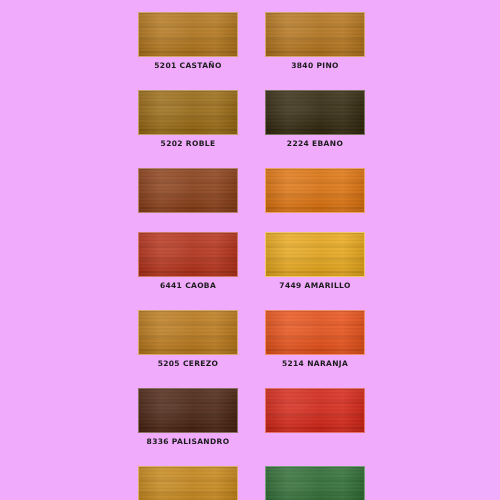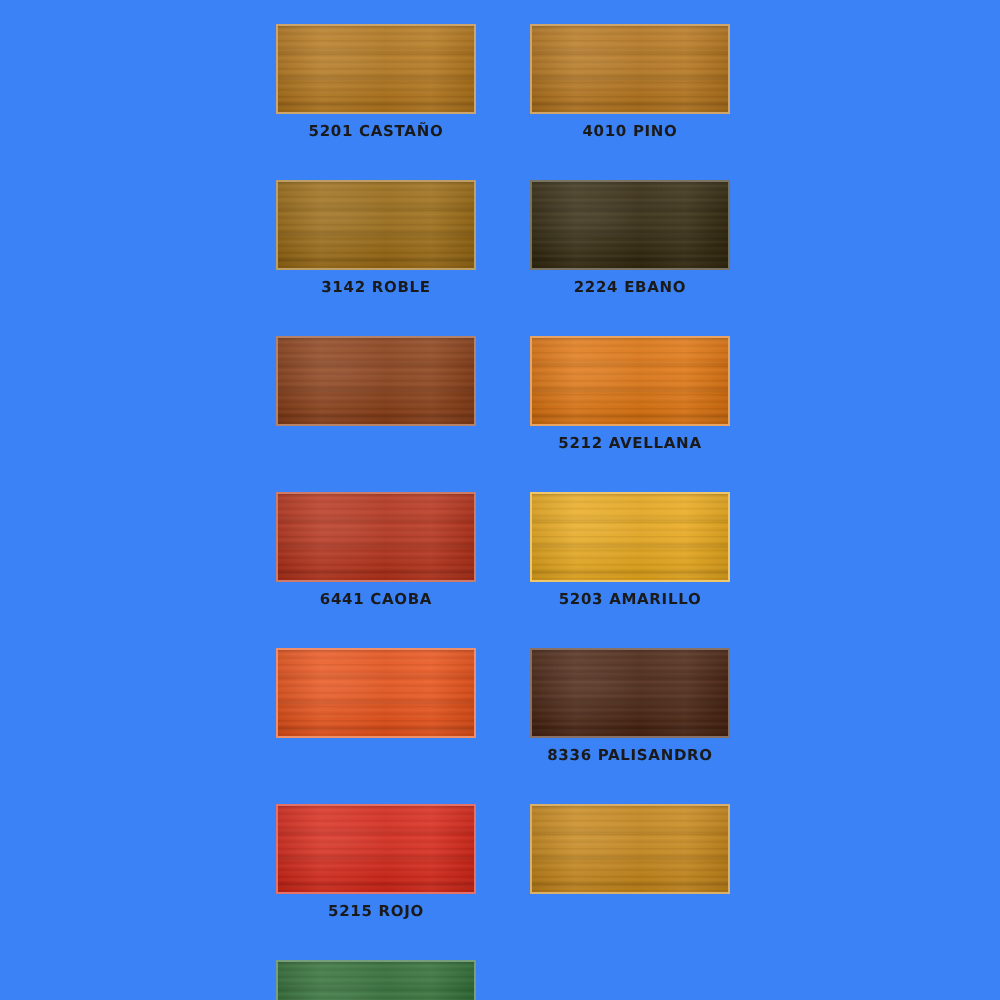--- a/index.html
+++ b/index.html
@@ -11,21 +11,21 @@
   body {
     width: 500px;
     height: 500px;
     overflow: hidden;
     font-family: "DejaVu Sans", "Liberation Sans", sans-serif;
   }
   #chart {
     position: relative;
     width: 500px;
     height: 500px;
-    background: #3b82f6;
+    background: #f0abfc;
   }
   .swatch-grid {
     position: absolute;
     left: 138px;
     top: 12px;
     width: 226px;
     display: grid;
     grid-template-columns: 100px 100px;
     column-gap: 27px;
     row-gap: 19px;
@@ -112,82 +112,88 @@
           <div class="grain"></div>
           <div class="sheen"></div>
         </div>
         <div class="label">5201 CASTAÑO</div>
       </div>
       <div class="cell">
         <div class="chip" style="background-color: rgb(181, 117, 29);">
           <div class="grain"></div>
           <div class="sheen"></div>
         </div>
-        <div class="label">4010 PINO</div>
+        <div class="label">3840 PINO</div>
       </div>
       <div class="cell">
         <div class="chip" style="background-color: rgb(154, 106, 20);">
           <div class="grain"></div>
           <div class="sheen"></div>
         </div>
-        <div class="label">3142 ROBLE</div>
+        <div class="label">5202 ROBLE</div>
       </div>
       <div class="cell">
         <div class="chip" style="background-color: rgb(51, 41, 15);">
           <div class="grain"></div>
           <div class="sheen"></div>
         </div>
         <div class="label">2224 EBANO</div>
       </div>
       <div class="cell">
         <div class="chip" style="background-color: rgb(138, 63, 24);">
           <div class="grain"></div>
           <div class="sheen"></div>
         </div>
       </div>
       <div class="cell">
         <div class="chip" style="background-color: rgb(222, 116, 16);">
           <div class="grain"></div>
           <div class="sheen"></div>
         </div>
-        <div class="label">5212 AVELLANA</div>
       </div>
       <div class="cell">
         <div class="chip" style="background-color: rgb(181, 50, 26);">
           <div class="grain"></div>
           <div class="sheen"></div>
         </div>
         <div class="label">6441 CAOBA</div>
       </div>
       <div class="cell">
         <div class="chip" style="background-color: rgb(232, 168, 28);">
           <div class="grain"></div>
           <div class="sheen"></div>
         </div>
-        <div class="label">5203 AMARILLO</div>
+        <div class="label">7449 AMARILLO</div>
+      </div>
+      <div class="cell">
+        <div class="chip" style="background-color: rgb(187, 122, 28);">
+          <div class="grain"></div>
+          <div class="sheen"></div>
+        </div>
+        <div class="label">5205 CEREZO</div>
       </div>
       <div class="cell">
         <div class="chip" style="background-color: rgb(232, 82, 26);">
           <div class="grain"></div>
           <div class="sheen"></div>
         </div>
+        <div class="label">5214 NARANJA</div>
       </div>
       <div class="cell">
         <div class="chip" style="background-color: rgb(74, 36, 18);">
           <div class="grain"></div>
           <div class="sheen"></div>
         </div>
         <div class="label">8336 PALISANDRO</div>
       </div>
       <div class="cell">
         <div class="chip" style="background-color: rgb(214, 39, 24);">
           <div class="grain"></div>
           <div class="sheen"></div>
         </div>
-        <div class="label">5215 ROJO</div>
       </div>
       <div class="cell">
         <div class="chip" style="background-color: rgb(198, 134, 25);">
           <div class="grain"></div>
           <div class="sheen"></div>
         </div>
       </div>
       <div class="cell">
         <div class="chip" style="background-color: rgb(46, 107, 51);">
           <div class="grain"></div>

